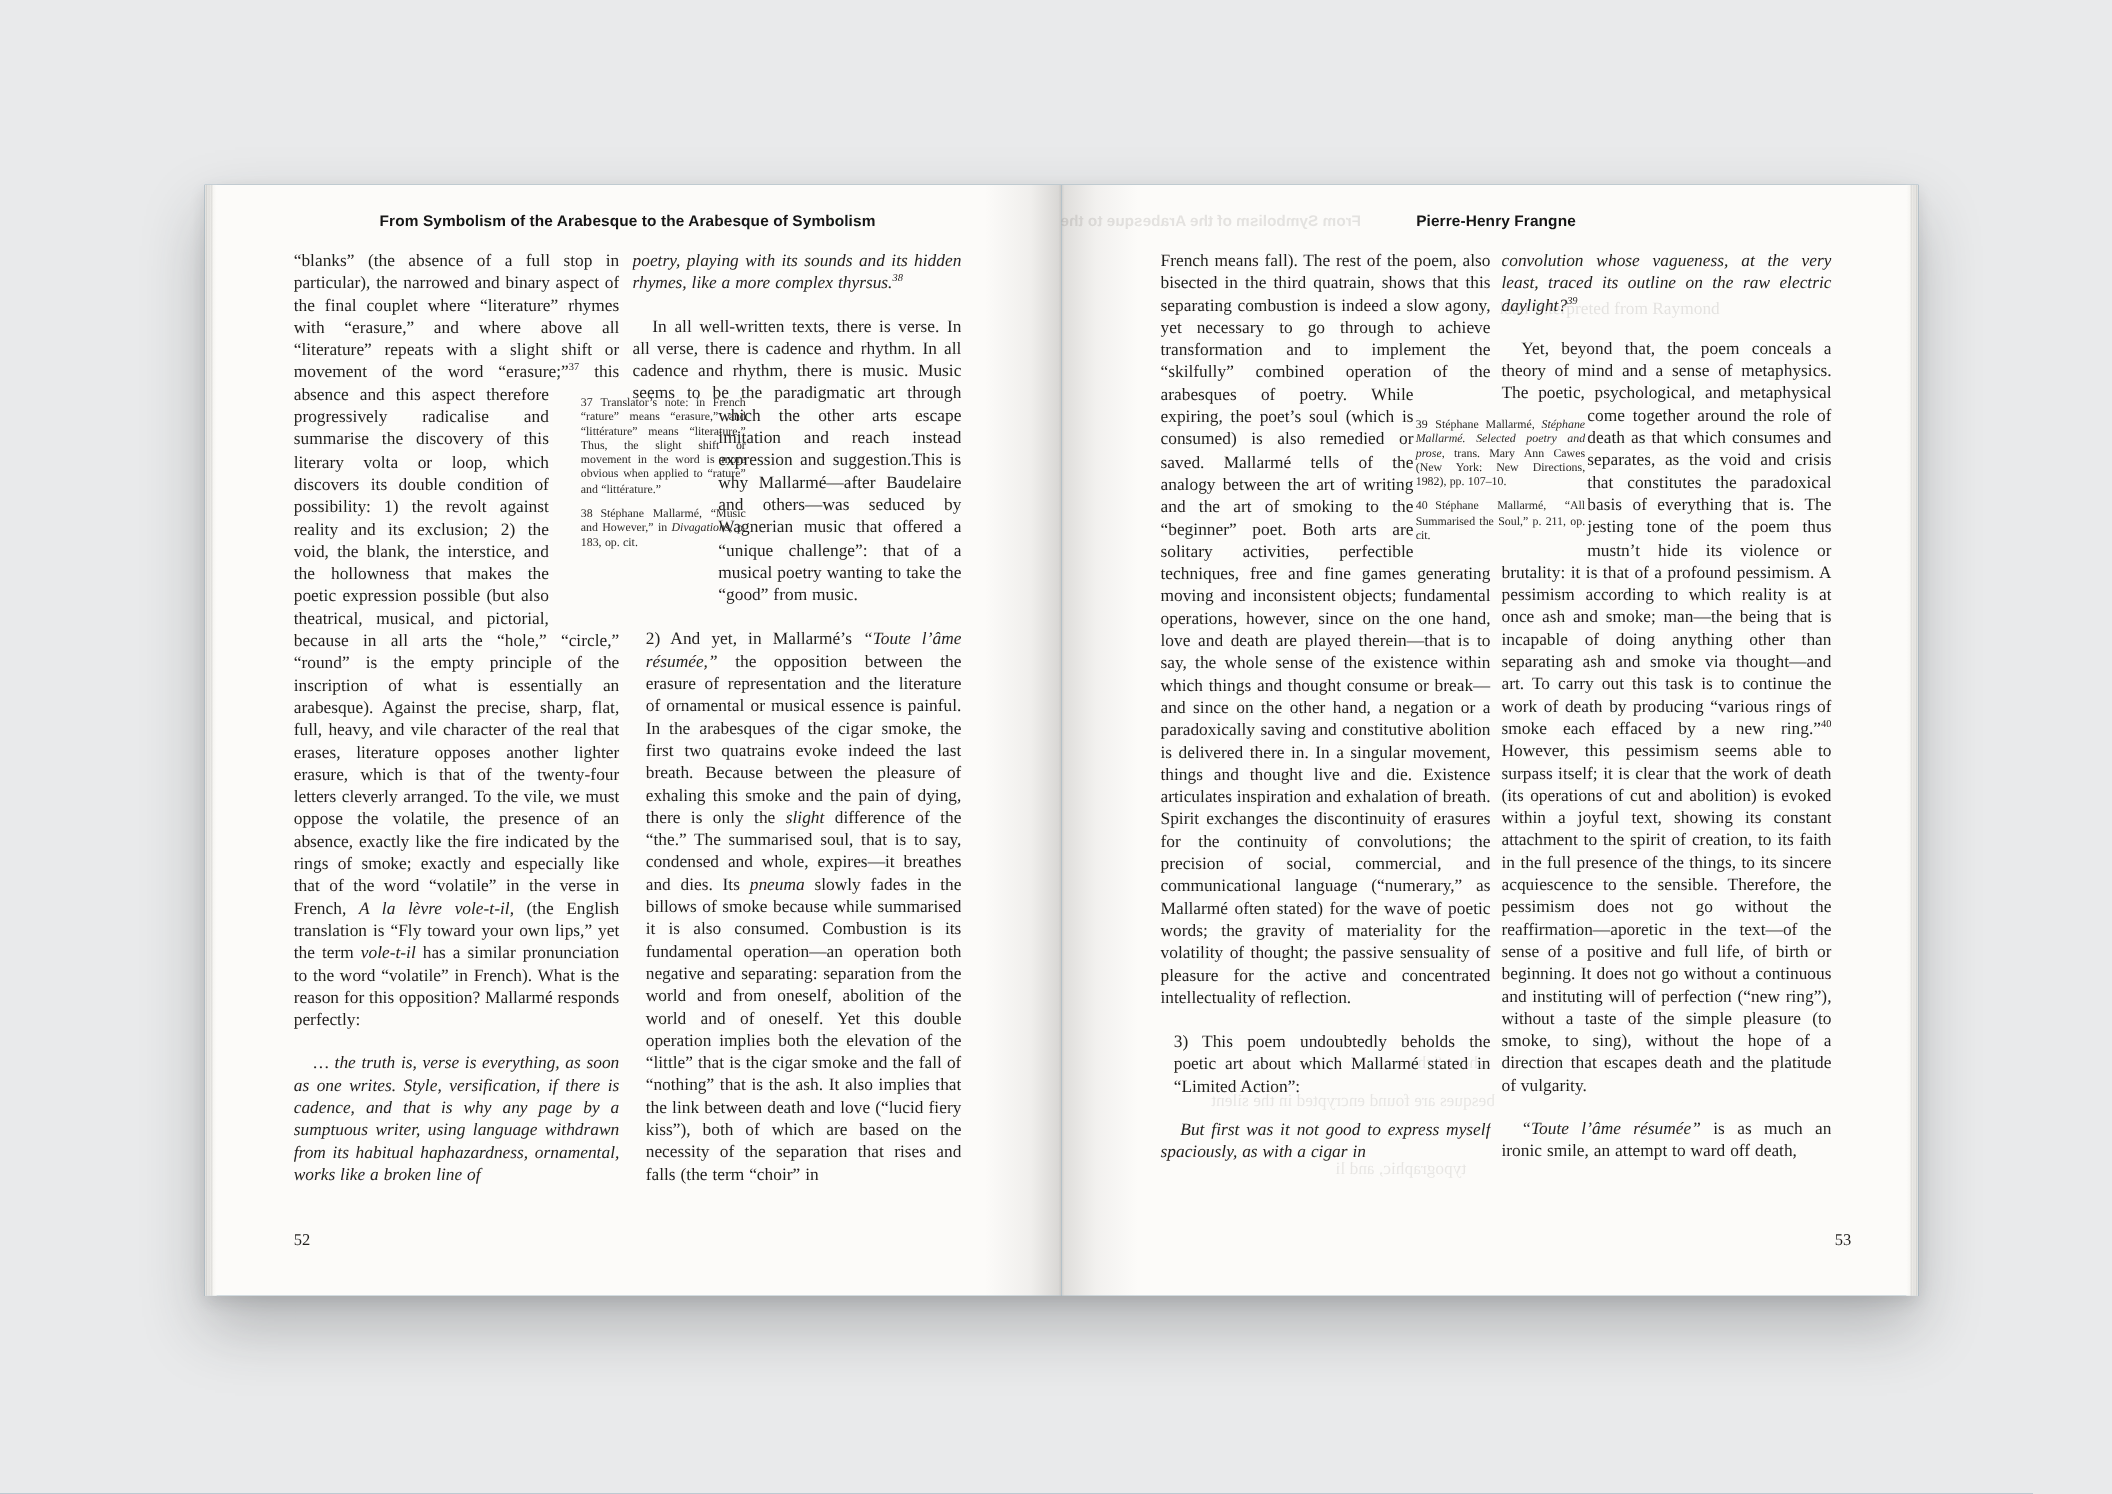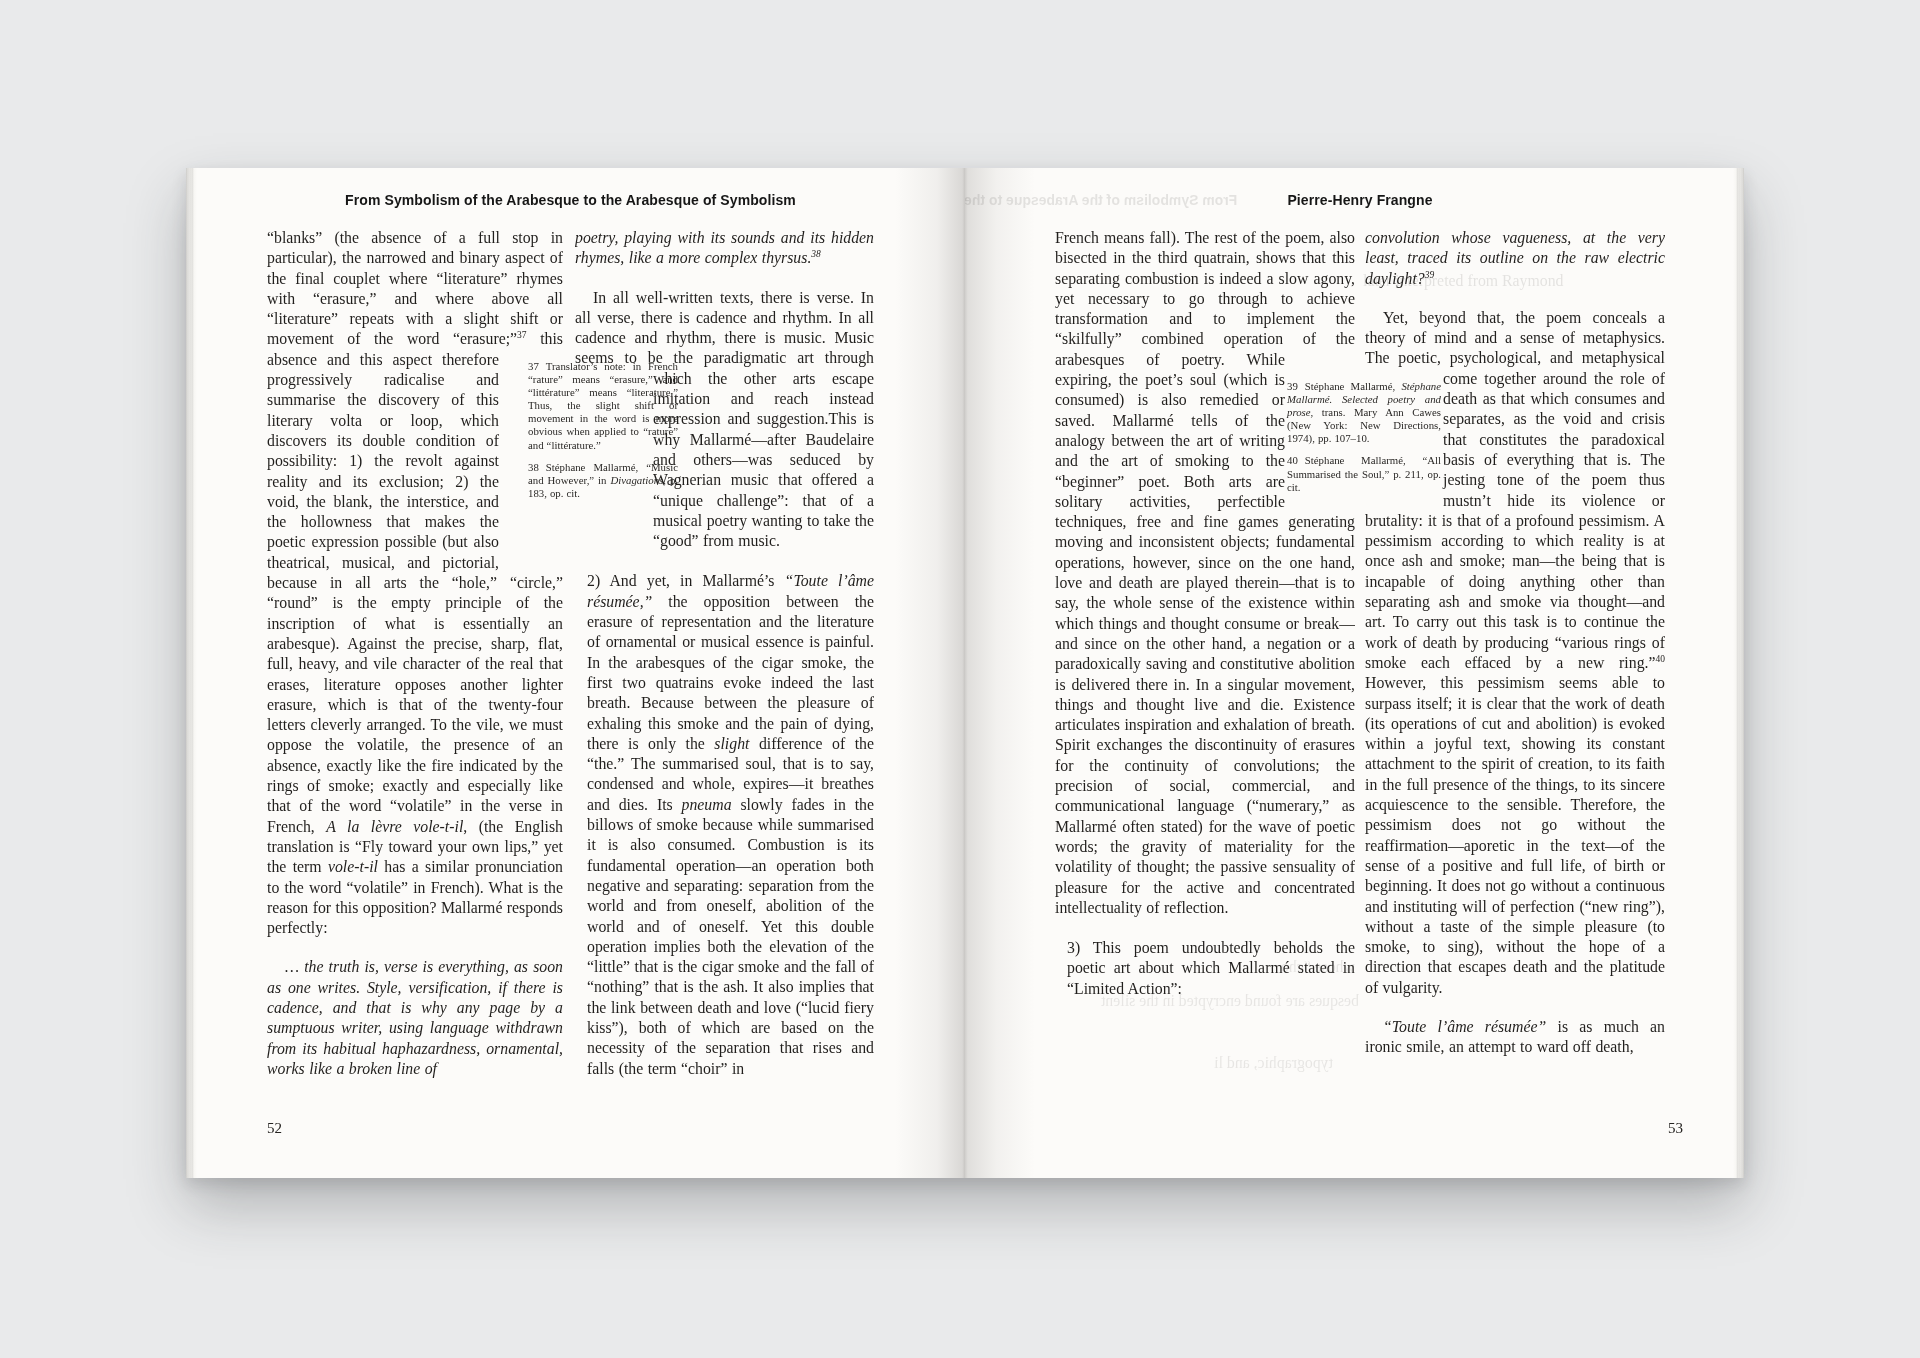--- a/index.html
+++ b/index.html
@@ -132,32 +132,33 @@
     <div class="ghost g3 g-mirror">besques are found encrypted in the silent</div>
     <div class="ghost g4 g-mirror">typographic, and li</div>
 
     <header class="running-head">Pierre-Henry Frangne</header>
 
     <div class="col col3">
       <span class="push"></span>
       <span class="cut"></span>
     <p><span>French means fall). The rest of the poem, also bisected in the third quatrain, shows that this separating combustion is indeed a slow agony, yet necessary to go through to achieve transformation and to implement the “skilfully” combined operation of the arabesques of poetry. While expiring, the poet’s soul (which is consumed) is also remedied or saved. Mallarmé tells of the analogy between the art of writing and the art of smoking to the “beginner” poet. Both arts are solitary activities, perfectible techniques, free and fine games generating moving and inconsistent objects; fundamental operations, however, since on the one hand, love and death are played therein—that is to say, the whole sense of the existence within which things and thought consume or break—and since on the other hand, a negation or a paradoxically saving and constitutive abolition is delivered there in. In a singular movement, things and thought live and die. Existence articulates inspiration and exhalation of breath. Spirit exchanges the discontinuity of erasures for the continuity of convolutions; the precision of social, commercial, and communicational language (“numerary,” as Mallarmé often stated) for the wave of poetic words; the gravity of materiality for the volatility of thought; the passive sensuality of pleasure for the active and concentrated intellectuality of reflection.</span></p>
         <p class="sp"><span>3) This poem undoubtedly beholds the poetic art about which Mallarmé stated in “Limited Action”:</span></p>
+        <p class="q ind"><em>But first was it not good to express myself spaciously, as with a cigar in</em></p>
       </div>
 
     <div class="col col4">
       <span class="push"></span>
       <span class="cut"></span>
     <p class="q"><em>convolution whose vagueness, at the very least, traced its outline on the raw electric daylight?</em><sup>39</sup></p>
         <p class="ind"><span>Yet, beyond that, the poem conceals a theory of mind and a sense of metaphysics. The poetic, psychological, and metaphysical come together around the role of death as that which consumes and separates, as the void and crisis that constitutes the paradoxical basis of everything that is. The jesting tone of the poem thus mustn’t hide its violence or brutality: it is that of a profound pessimism. A pessimism according to which reality is at once ash and smoke; man—the being that is incapable of doing anything other than separating ash and smoke via thought—and art. To carry out this task is to continue the work of death by producing “various rings of smoke each effaced by a new ring.”</span><sup>40</sup><span> However, this pessimism seems able to surpass itself; it is clear that the work of death (its operations of cut and abolition) is evoked within a joyful text, showing its constant attachment to the spirit of creation, to its faith in the full presence of the things, to its sincere acquiescence to the sensible. Therefore, the pessimism does not go without the reaffirmation—aporetic in the text—of the sense of a positive and full life, of birth or beginning. It does not go without a continuous and instituting will of perfection (“new ring”), without a taste of the simple pleasure (to smoke, to sing), without the hope of a direction that escapes death and the platitude of vulgarity.</span></p>
         <p class="ind"><em>“Toute l’âme résumée”</em><span> is as much an ironic smile, an attempt to ward off death,</span></p>
       </div>
 
     <aside class="footnotes fnB">
-        <p><span class="fnum">39</span><span>Stéphane Mallarmé, </span><em>Stéphane Mallarmé. Selected poetry and prose</em><span>, trans. Mary Ann Cawes (New York: New Directions, 1974), pp. 107–10.</span></p>
+        <p><span class="fnum">39</span><span>Stéphane Mallarmé, </span><em>Stéphane Mallarmé. Selected poetry and prose</em><span>, trans. Mary Ann Cawes (New York: New Directions, 1982), pp. 107–10.</span></p>
         <p><span class="fnum">40</span><span>Stéphane Mallarmé, “All Summarised the Soul,” p. 211, op. cit.</span></p>
       </aside>
 
     <div class="folio folio-right">53</div>
 
     <div class="gutter gutter-r"></div>
     <div class="edge edge-right"></div>
   </section>
 
 </div>

